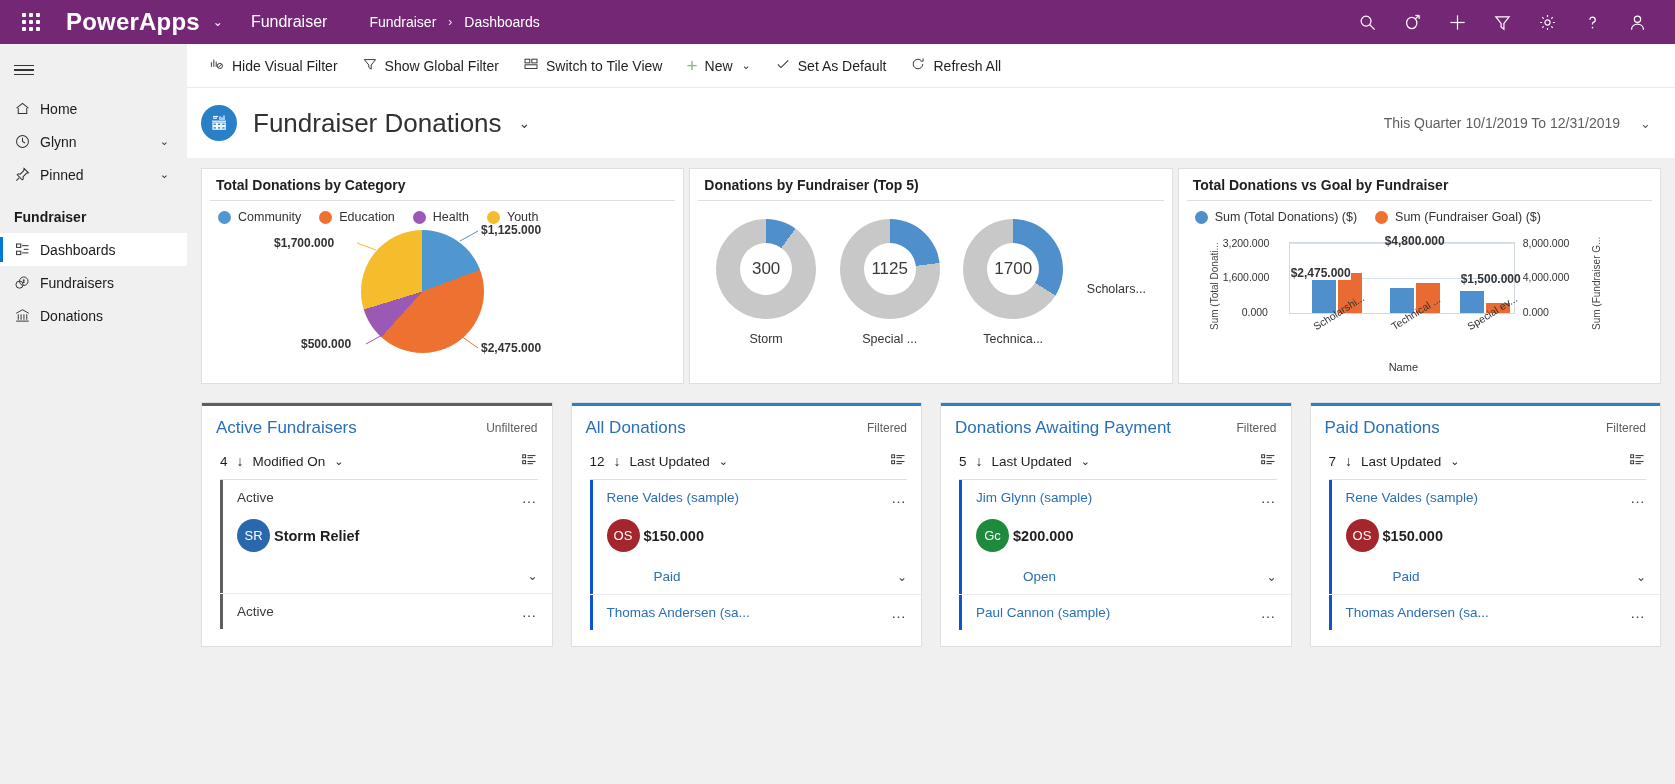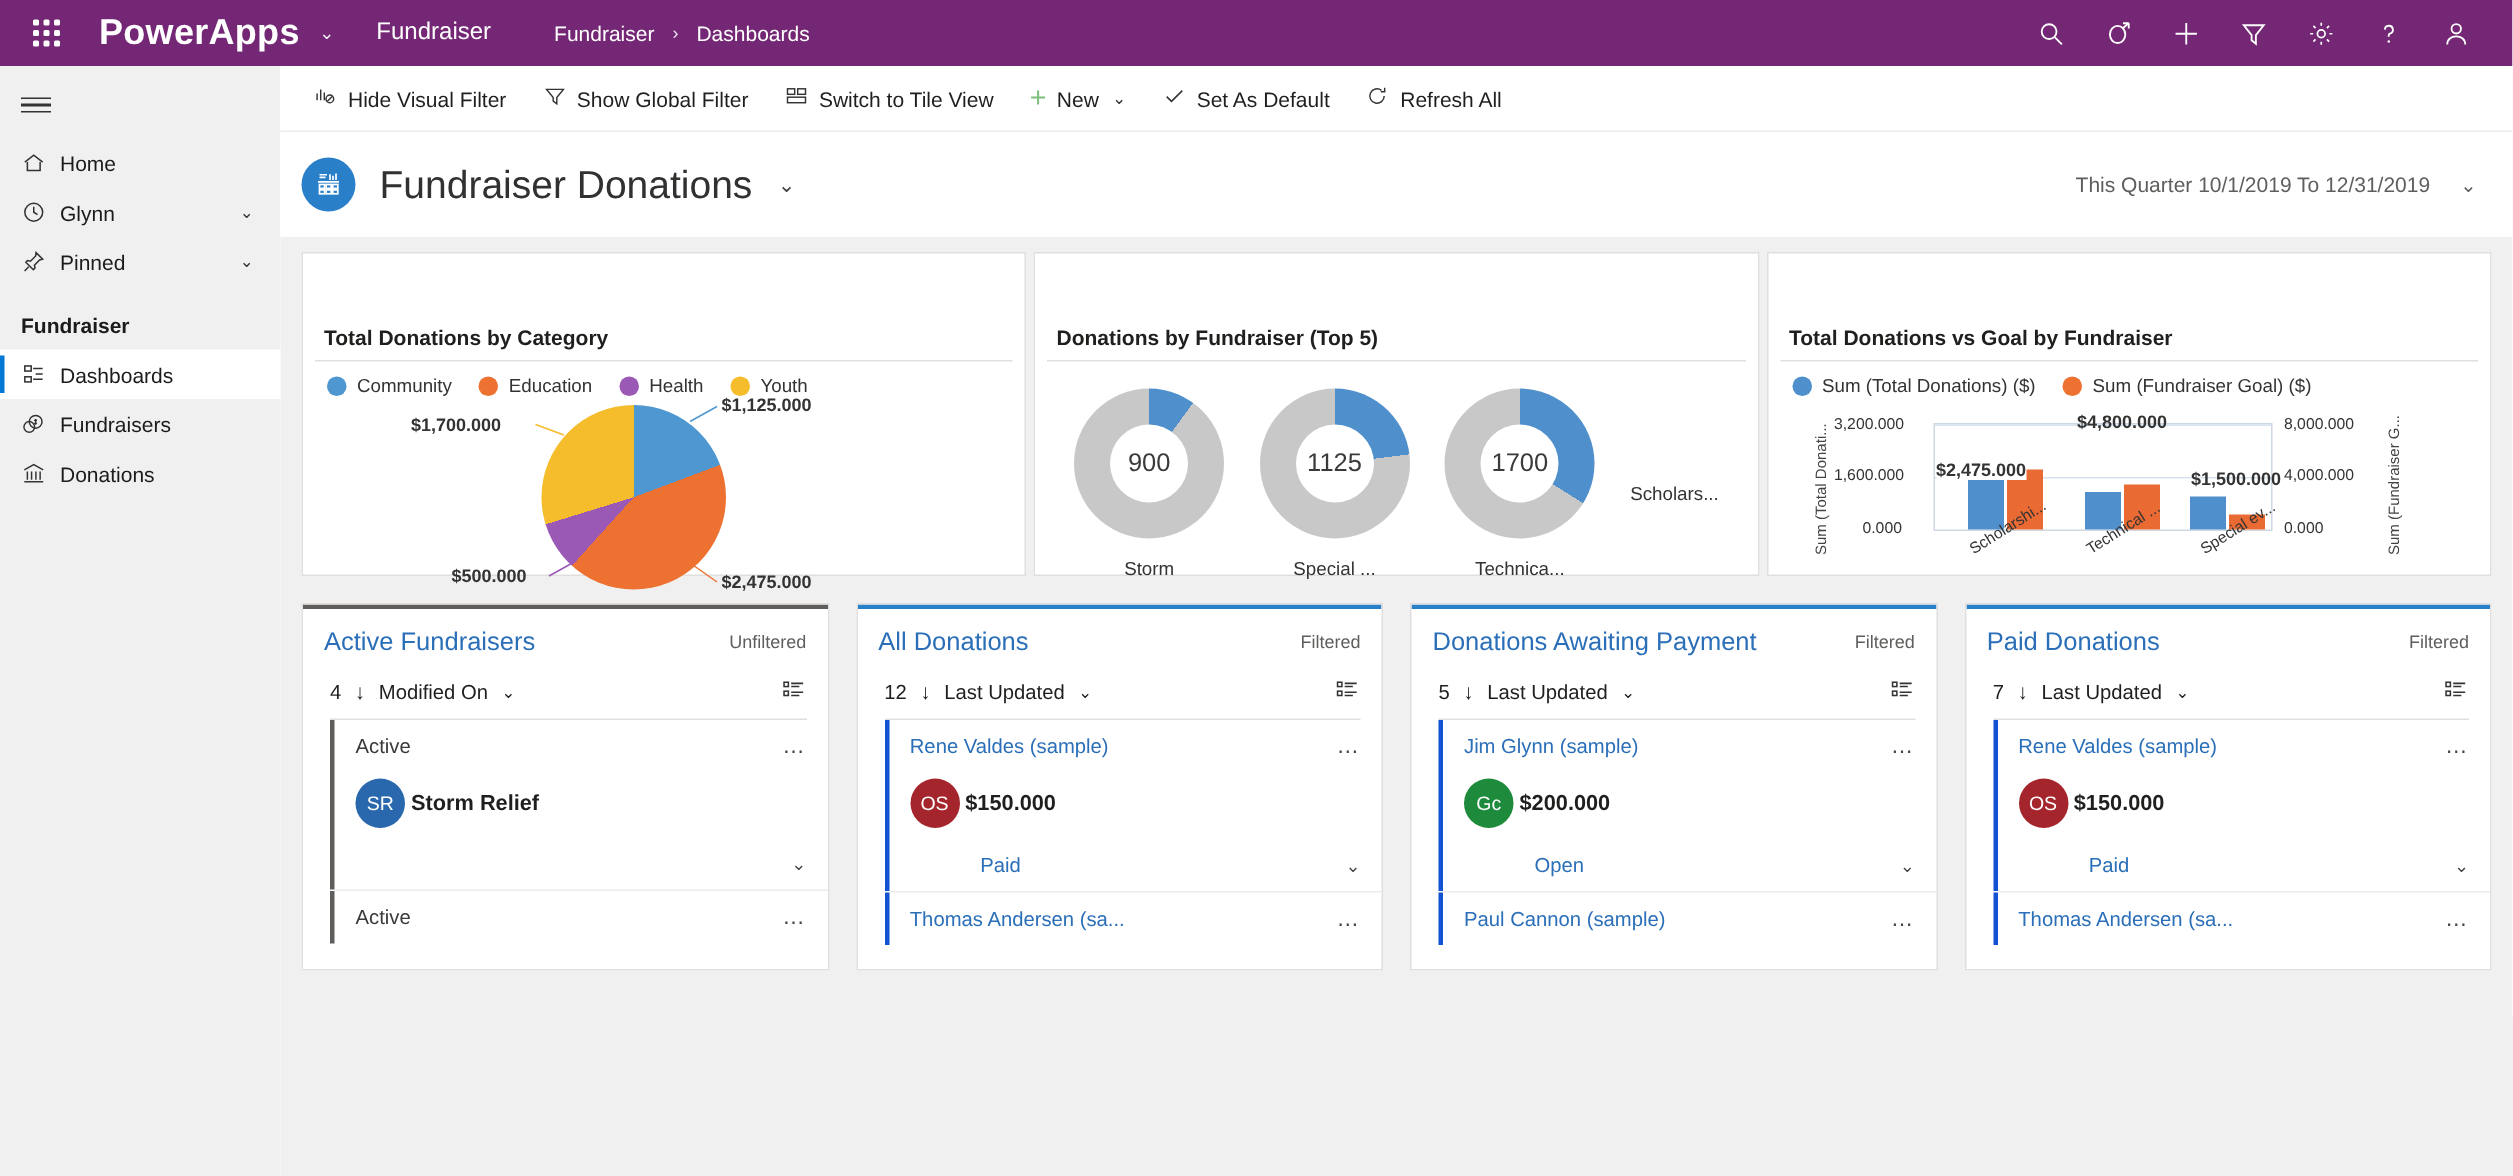--- a/index.html
+++ b/index.html
@@ -74,21 +74,21 @@
   .daterange .chev { font-size: 13px; }
 
   .canvas { flex: 1; background: #f0f0f0; padding: 10px 14px 0 14px; }
 
   
   .chartrow { display: flex; gap: 5px; }
   .panel {
     background: #fff; border: 1px solid #e1dfdd; height: 216px; flex: 1;
     padding: 8px 14px 6px 14px; position: relative;
   }
-  .panel-title { font-size: 14px; font-weight: bold; color: #201f1e; padding-bottom: 7px; margin-top: 40px; }
+  .panel-title { font-size: 14px; font-weight: bold; color: #201f1e; padding-bottom: 7px; }
   .panel-rule { border-bottom: 1px solid #e1dfdd; margin: 0 -6px; }
   .legend { display:flex; align-items:center; gap: 18px; padding: 9px 0 0 2px; }
   .legend .item { display:flex; align-items:center; gap: 7px; font-size: 12.5px; color:#333; }
   .dot { width: 13px; height: 13px; border-radius: 50%; display:inline-block; }
 
   .lbl { position:absolute; font-size: 12px; font-weight: bold; color:#333; white-space: nowrap; }
 
   
   .donuts { display:flex; justify-content: space-around; align-items:center; padding-top: 18px; }
   .donutwrap { text-align:center; }
@@ -445,21 +445,21 @@
             <span class="lbl" style="left:58px; top:12px;">$1,700.000</span>
           </div>
         </div>
 
         <div class="panel">
           <div class="panel-title">Donations by Fundraiser (Top 5)</div>
           <div class="panel-rule"></div>
           <div class="donuts">
             <div class="donutwrap">
               <div class="donut" style="background: conic-gradient(#4e8fcc 0deg 36deg, #c8c8c8 36deg 360deg);">
-                <div class="hole">900</div>
+                <div class="hole">300</div>
               </div>
               <div class="donutlabel">Storm</div>
             </div>
             <div class="donutwrap">
               <div class="donut" style="background: conic-gradient(#4e8fcc 0deg 83deg, #c8c8c8 83deg 360deg);">
                 <div class="hole">1125</div>
               </div>
               <div class="donutlabel">Special ...</div>
             </div>
             <div class="donutwrap">

